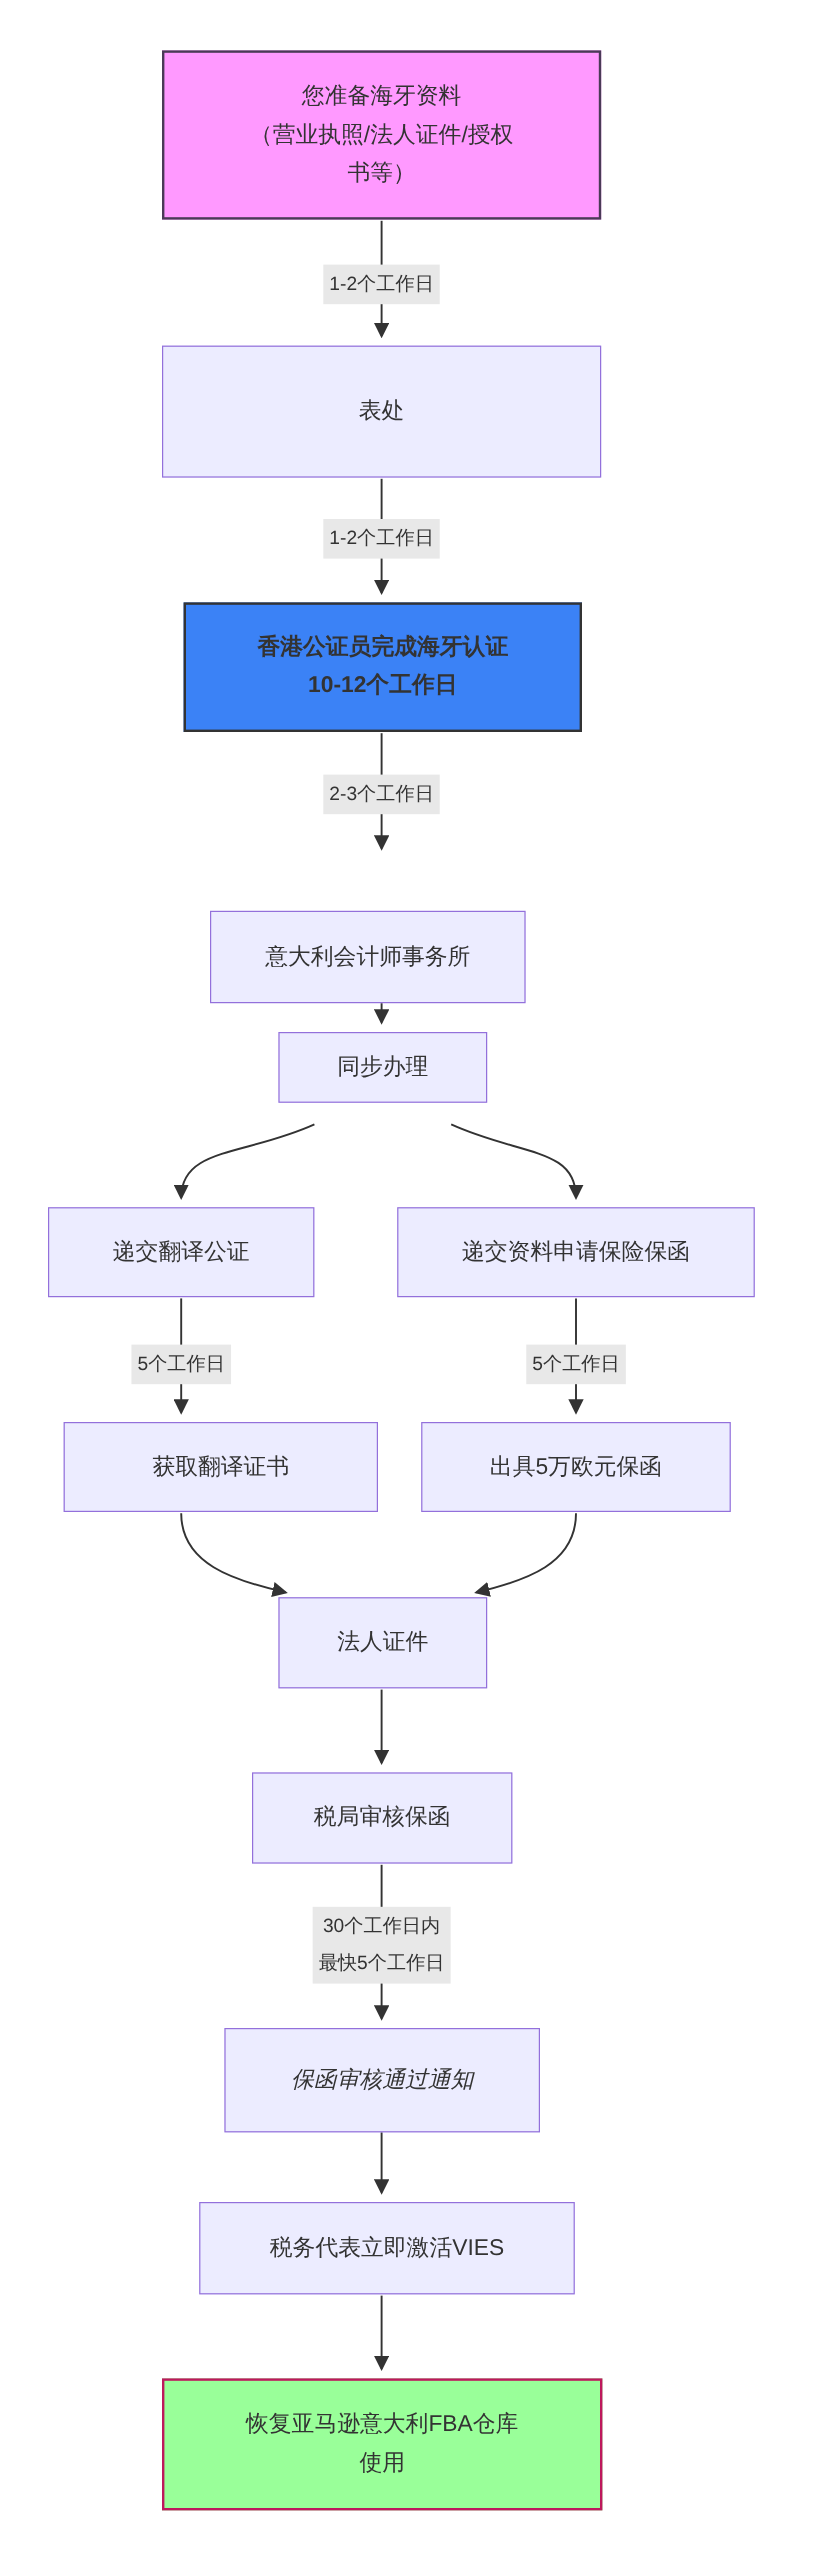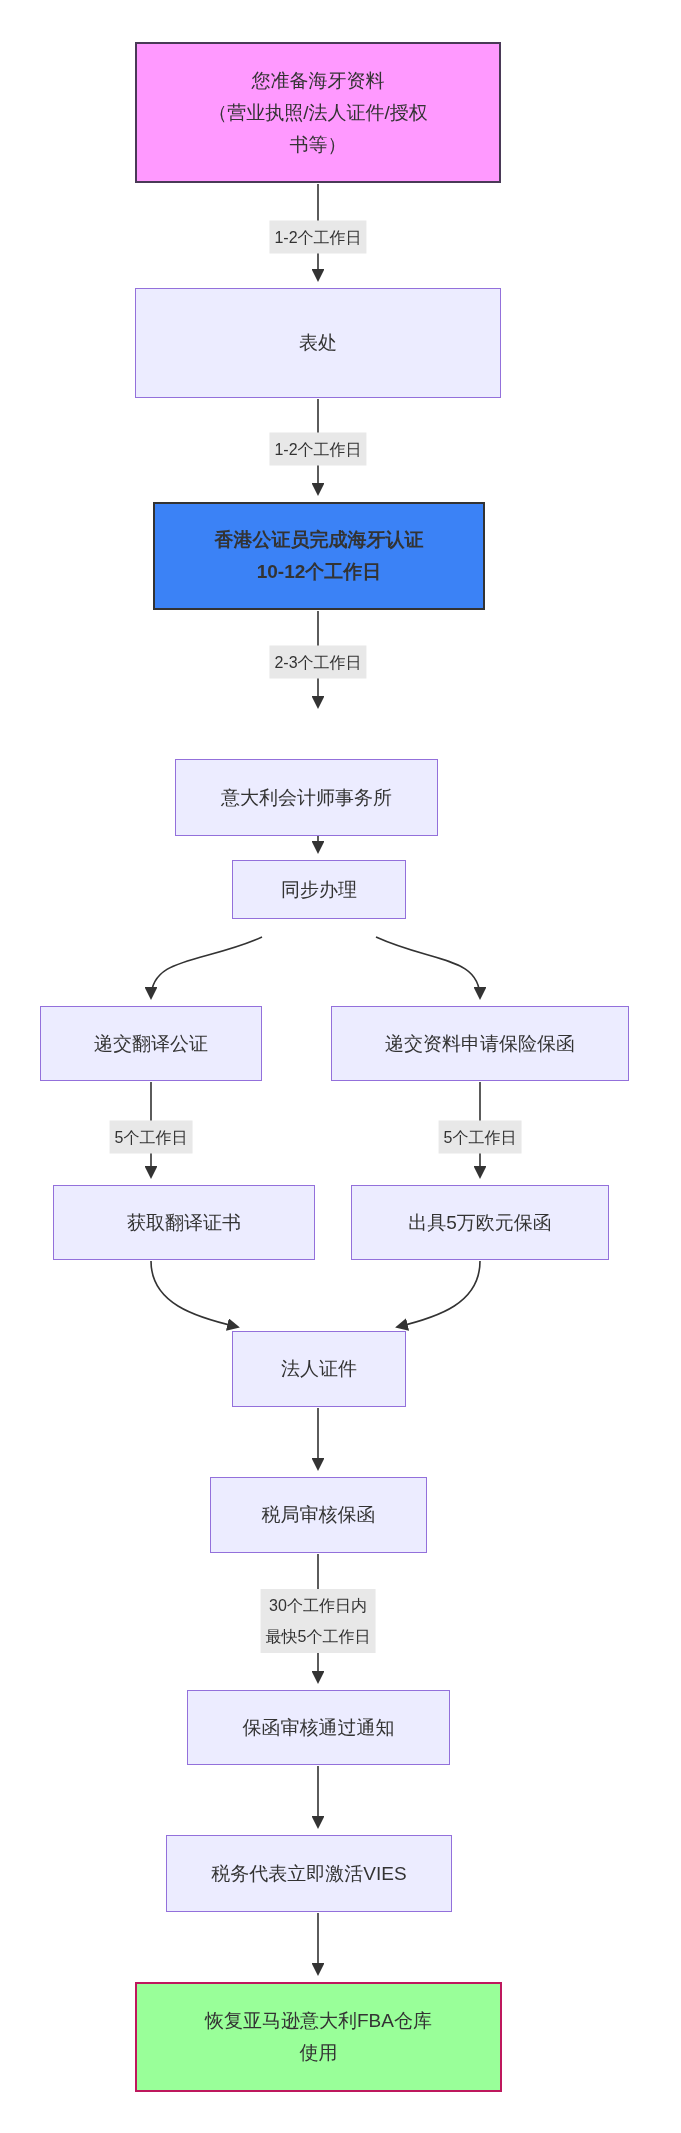--- a/index.html
+++ b/index.html
@@ -110,25 +110,25 @@
   </div>
 
   <div class="node default" style="left:232px;top:1331px;width:174px;height:76px;">
     <div>法人证件</div>
   </div>
 
   <div class="node default" style="left:210px;top:1477px;width:217px;height:76px;">
     <div>税局审核保函</div>
   </div>
 
-  <div class="node default" style="left:187px;top:1690px;width:263px;height:75px;">
+  <div class="node default" style="left:187px;top:1690px;width:263px;height:87px;font-style:italic;">
     <div>保函审核通过通知</div>
   </div>
 
-  <div class="node default" style="left:166px;top:1835px;width:286px;height:77px;">
+  <div class="node default" style="left:166px;top:1835px;width:313px;height:77px;">
     <div>税务代表立即激活VIES</div>
   </div>
 
   <div class="node green" style="left:135px;top:1982px;width:367px;height:110px;">
     <div>恢复亚马逊意大利FBA仓库</div>
     <div>使用</div>
   </div>
 
   <div class="edge-label" style="left:318px;top:237px;">
     <div>1-2个工作日</div>

